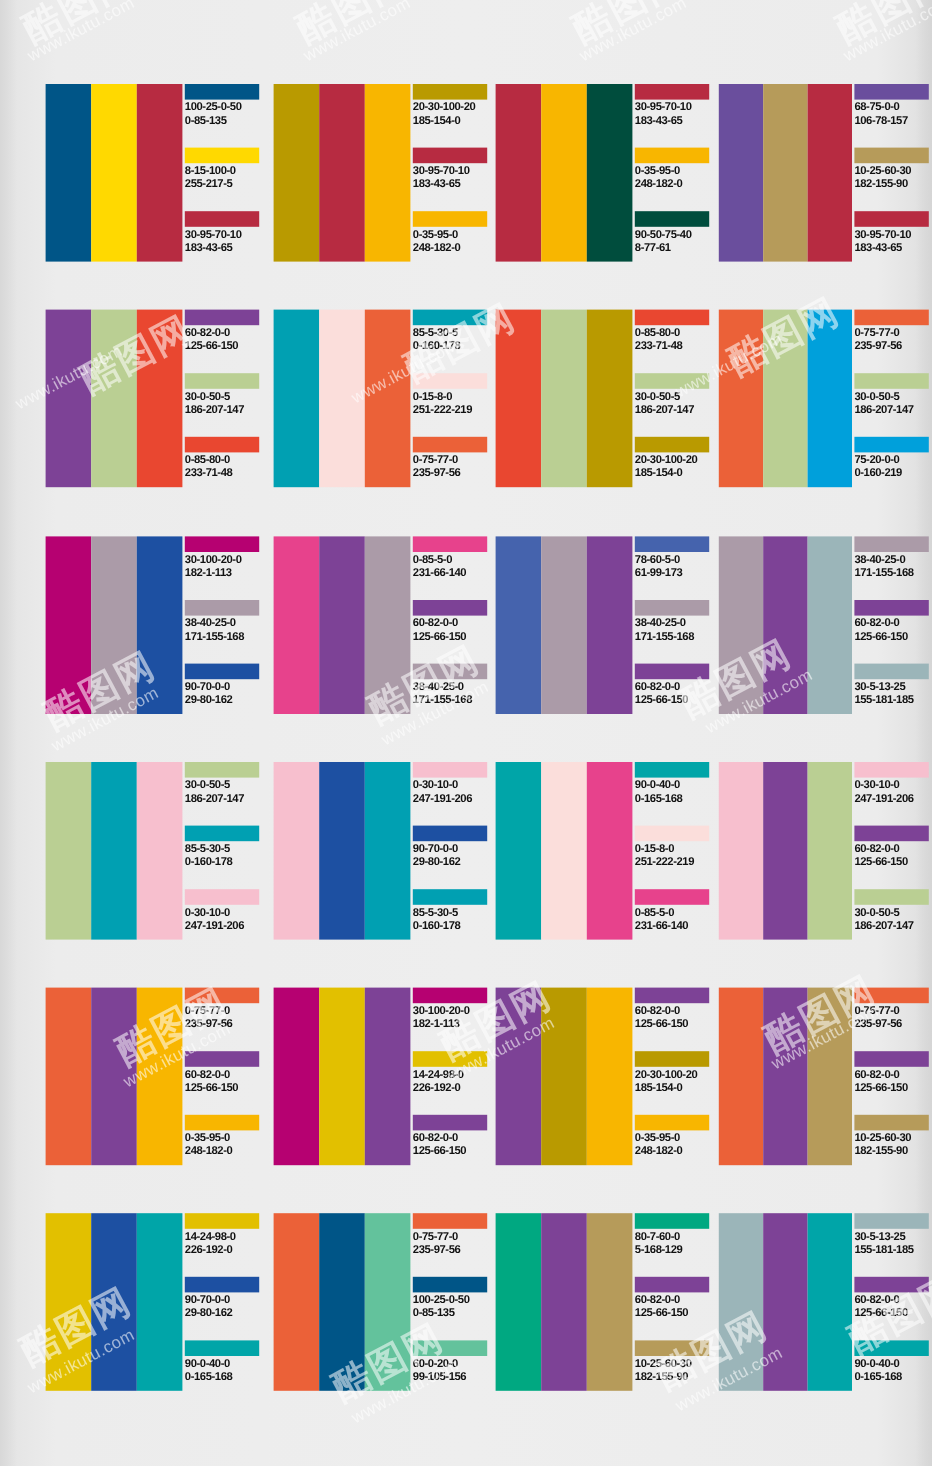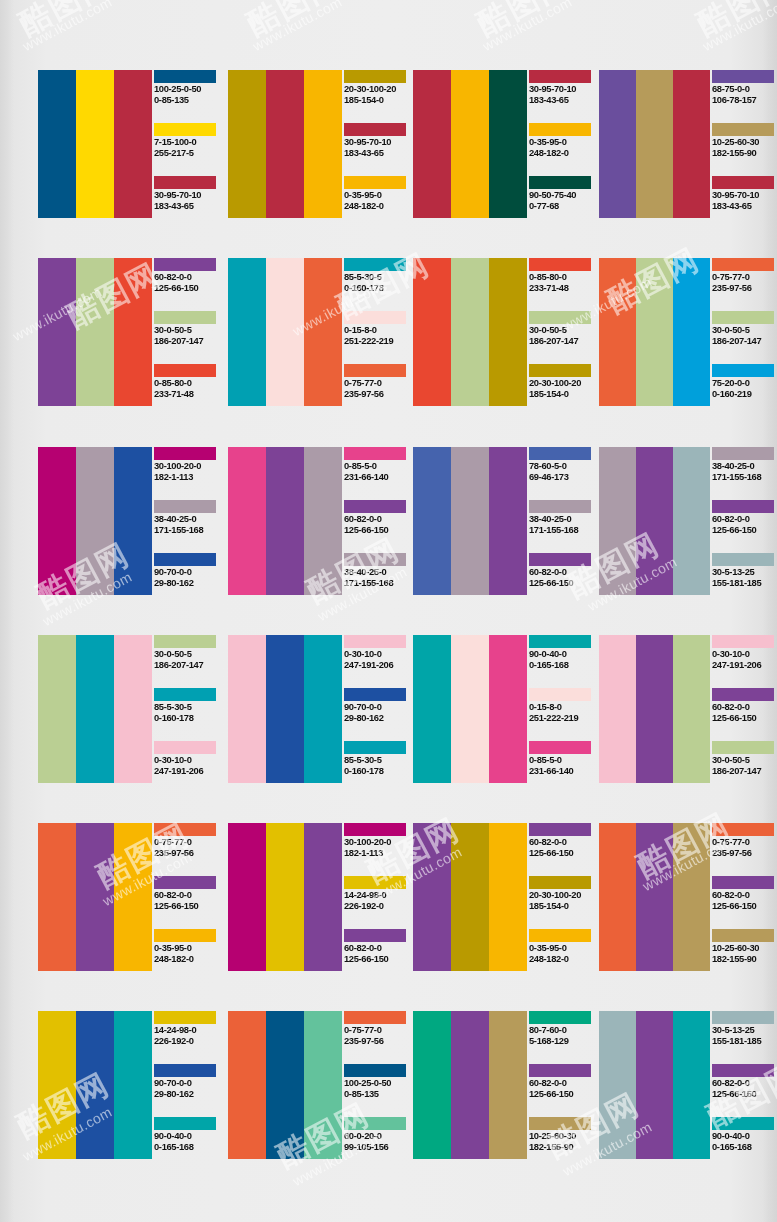--- a/index.html
+++ b/index.html
@@ -128,21 +128,21 @@
           <div class="group-bar" style="width: 38px; background: rgb(183, 43, 65);"></div>
         </div>
         <div class="group-legend">
           <div class="legend-item" style="top: 0px;">
             <span class="legend-swatch" style="background: rgb(0, 85, 135);"></span>
             <div class="legend-text">100-25-0-50</div>
             <div class="legend-text">0-85-135</div>
           </div>
           <div class="legend-item" style="top: 53px;">
             <span class="legend-swatch" style="background: rgb(255, 217, 0);"></span>
-            <div class="legend-text">7-15-100-0</div>
+            <div class="legend-text">8-15-100-0</div>
             <div class="legend-text">255-217-5</div>
           </div>
           <div class="legend-item" style="top: 106px;">
             <span class="legend-swatch" style="background: rgb(183, 43, 65);"></span>
             <div class="legend-text">30-95-70-10</div>
             <div class="legend-text">183-43-65</div>
           </div>
         </div>
       </div>
       <div class="palette-group" style="position: absolute; left: 228px;">
@@ -182,21 +182,21 @@
             <div class="legend-text">183-43-65</div>
           </div>
           <div class="legend-item" style="top: 53px;">
             <span class="legend-swatch" style="background: rgb(248, 182, 0);"></span>
             <div class="legend-text">0-35-95-0</div>
             <div class="legend-text">248-182-0</div>
           </div>
           <div class="legend-item" style="top: 106px;">
             <span class="legend-swatch" style="background: rgb(0, 77, 61);"></span>
             <div class="legend-text">90-50-75-40</div>
-            <div class="legend-text">0-77-68</div>
+            <div class="legend-text">8-77-61</div>
           </div>
         </div>
       </div>
       <div class="palette-group" style="position: absolute; left: 599px;">
         <div class="group-bars">
           <div class="group-bar" style="width: 37px; background: rgb(106, 78, 157);"></div>
           <div class="group-bar" style="width: 37px; background: rgb(182, 155, 90);"></div>
           <div class="group-bar" style="width: 37px; background: rgb(183, 43, 65);"></div>
         </div>
         <div class="group-legend">
@@ -368,21 +368,21 @@
       <div class="palette-group" style="position: absolute; left: 413px;">
         <div class="group-bars">
           <div class="group-bar" style="width: 38px; background: rgb(69, 99, 173);"></div>
           <div class="group-bar" style="width: 38px; background: rgb(171, 155, 168);"></div>
           <div class="group-bar" style="width: 38px; background: rgb(125, 66, 150);"></div>
         </div>
         <div class="group-legend">
           <div class="legend-item" style="top: 0px;">
             <span class="legend-swatch" style="background: rgb(69, 99, 173);"></span>
             <div class="legend-text">78-60-5-0</div>
-            <div class="legend-text">69-46-173</div>
+            <div class="legend-text">61-99-173</div>
           </div>
           <div class="legend-item" style="top: 53px;">
             <span class="legend-swatch" style="background: rgb(171, 155, 168);"></span>
             <div class="legend-text">38-40-25-0</div>
             <div class="legend-text">171-155-168</div>
           </div>
           <div class="legend-item" style="top: 106px;">
             <span class="legend-swatch" style="background: rgb(125, 66, 150);"></span>
             <div class="legend-text">60-82-0-0</div>
             <div class="legend-text">125-66-150</div>

